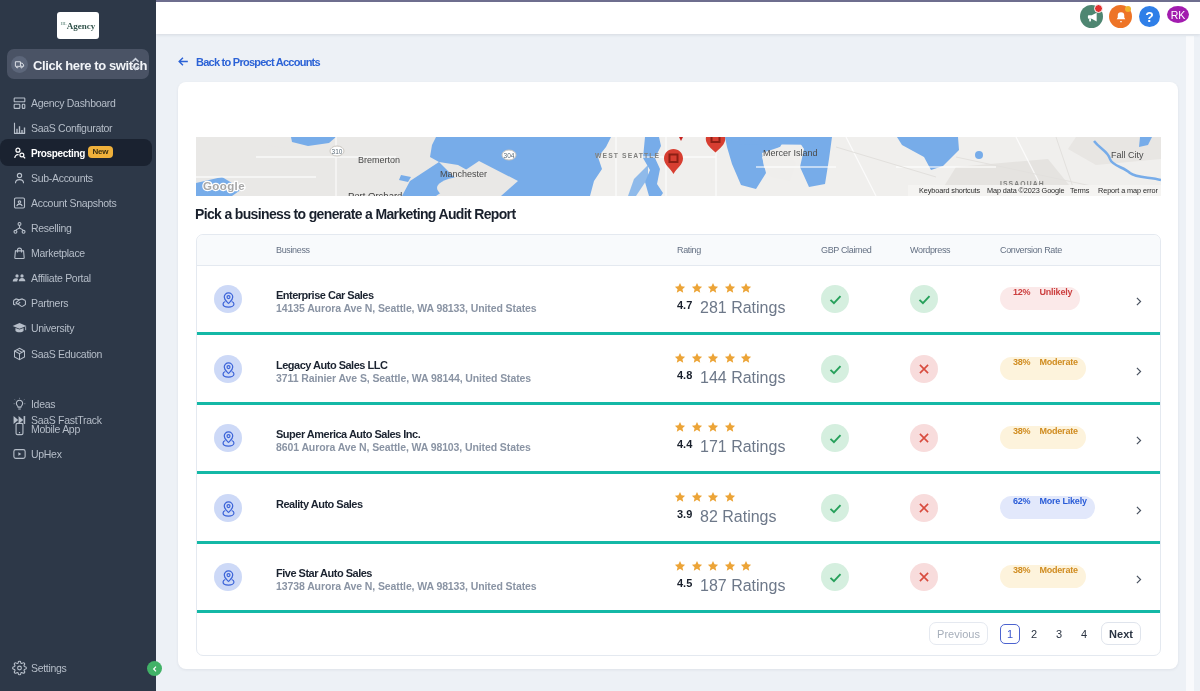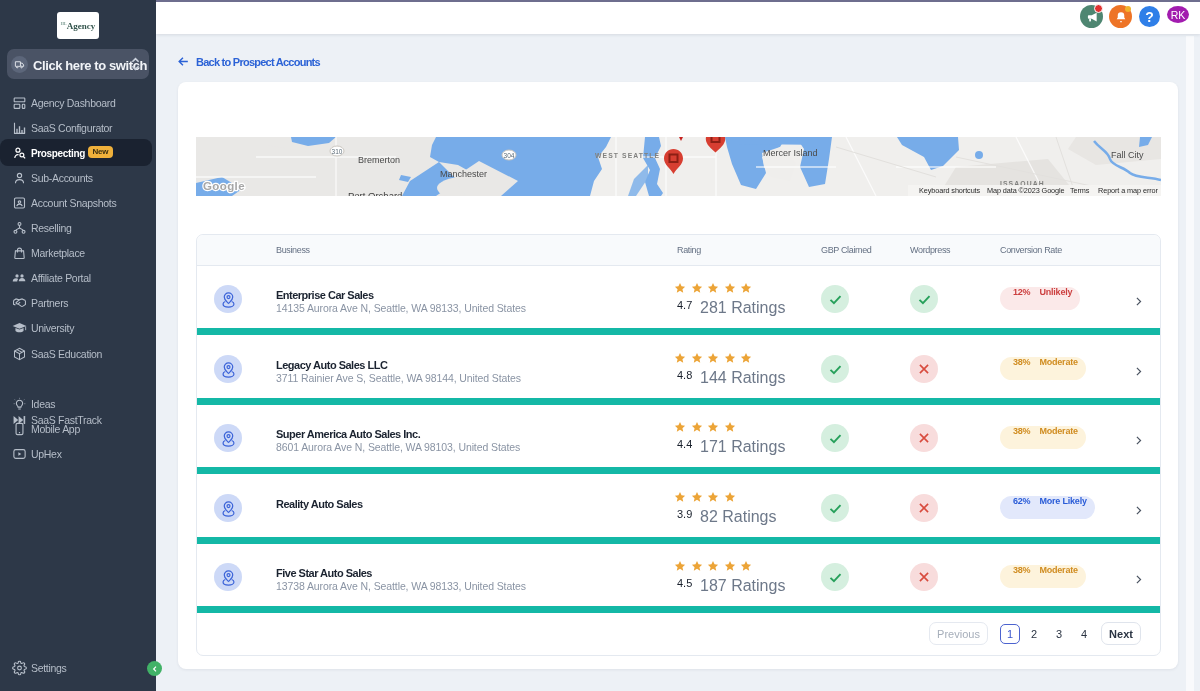--- a/index.html
+++ b/index.html
@@ -44,27 +44,27 @@
   #search .add { position:absolute; right:13px; top:4px; font-size:10px; letter-spacing:-.25px; font-weight:bold; color:#2c63d9; }
   #search .add svg { vertical-align:-3px; margin-right:5px; }
   #map { position:absolute; left:18px; top:55px; width:965px; height:59px; overflow:hidden; background:#f0efee; }
 
   #heading { position:absolute; left:17px; top:124px; font-size:14px; font-weight:bold; color:#19202c; letter-spacing:-.65px; }
 
   #tbl { position:absolute; left:18px; top:152px; width:965px; height:422px; border:1px solid #e4e9f0; border-radius:7px; }
   #thead { position:absolute; left:0; top:0; width:963px; height:31px; background:#f8fafc; border-bottom:1px solid #e4e9f0;
     border-radius:7px 7px 0 0; }
   #thead span { position:absolute; top:10px; font-size:9px; letter-spacing:-.35px; color:#647083; }
-  .row { position:absolute; left:0; width:963px; height:69px; border-bottom:7px solid #14b8a6; }
+  .row { position:absolute; left:0; width:963px; height:69px; border-bottom:3px solid #14b8a6; }
   .row .av { position:absolute; left:17px; top:19px; width:28px; height:28px; border-radius:50%; background:#cdd9f7;
     display:flex; align-items:center; justify-content:center; }
   .row .nm { position:absolute; left:79px; top:23px; font-size:11px; letter-spacing:-.5px; font-weight:bold; color:#1b2330; }
-  .row .ad { position:absolute; left:79px; top:35.5px; font-size:10.5px; letter-spacing:-.1px; color:#8a94a4; }
+  .row .ad { position:absolute; left:79px; top:35.5px; font-size:10.5px; letter-spacing:-.1px; color:#8a94a4;font-weight:bold; }
   .row .stars { position:absolute; left:477px; top:14px; height:12px; }
-  .row .rv { position:absolute; left:480px; top:33px; font-size:11px; font-weight:normal; color:#19202c; }
+  .row .rv { position:absolute; left:480px; top:33px; font-size:11px; font-weight:bold; color:#19202c; }
   .row .rc { position:absolute; left:503px; top:33px; font-size:16px; color:#6d7889; }
   .mark { position:absolute; top:19px; width:28px; height:28px; border-radius:50%; display:flex; align-items:center; justify-content:center; }
   .mark.g { background:#d5efdf; }
   .mark.r { background:#f8dcdc; }
   .pill { position:absolute; left:803px; top:21px; height:23px; border-radius:12px; font-size:9px; letter-spacing:-.2px; font-weight:bold;
     display:flex; padding:0 8px 0 13px; }
   .pill .lab { margin-left:9px; }
   .pill.red { background:#fbe9e9; color:#cc4040; }
   .pill.amb { background:#fdf3dc; color:#d08c20; }
   .pill.blu { background:#e2e8fb; color:#2a5cd7; }
@@ -334,20 +334,21 @@
 <rect x="712" y="48" width="253" height="11" fill="#f5f4f2" opacity=".92"></rect>
 <g font-family="Liberation Sans, sans-serif" font-size="7.3" letter-spacing="-.1" fill="#2a2a2a">
 <text x="723" y="56">Keyboard shortcuts</text>
 <text x="791" y="56">Map data ©2023 Google</text>
 <text x="874" y="56">Terms</text>
 <text x="902" y="56">Report a map error</text>
 </g>
 
 <text x="7" y="53" font-family="Liberation Sans, sans-serif" font-size="11.5" font-weight="bold" fill="#a6a6a6" stroke="#fff" stroke-width="2.4" paint-order="stroke" letter-spacing=".4">Google</text>
 </svg></div>
+    <div id="heading">Pick a business to generate a Marketing Audit Report</div>
     <div id="tbl">
       <div id="thead">
         <span style="left:79px;">Business</span>
         <span style="left:480px;">Rating</span>
         <span style="left:624px;">GBP Claimed</span>
         <span style="left:713px;">Wordpress</span>
         <span style="left:803px;">Conversion Rate</span>
       </div>
       <div class="row" style="top:31px;">
         <div class="av">

